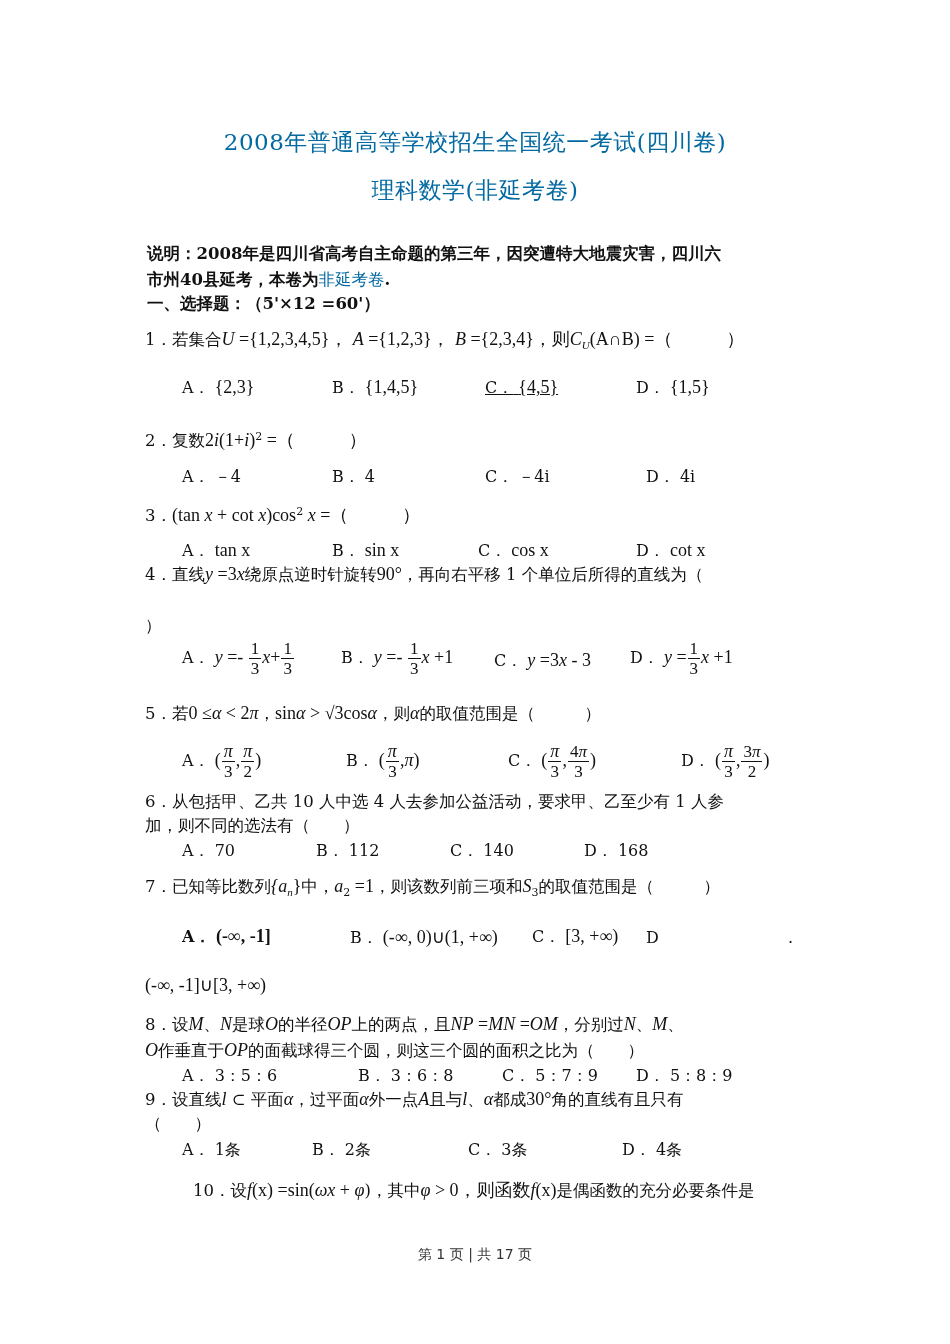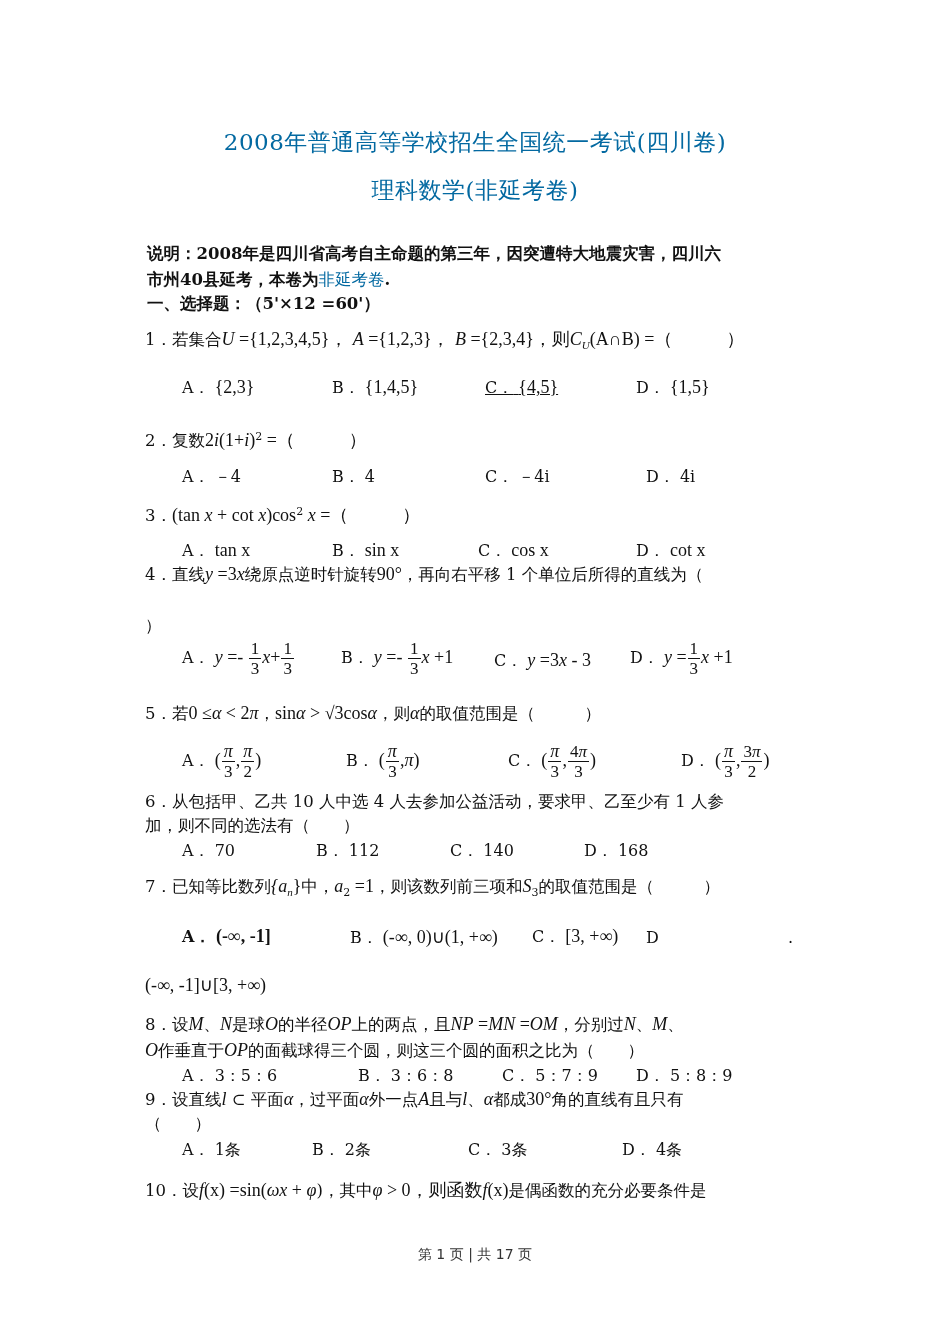--- a/index.html
+++ b/index.html
@@ -137,17 +137,17 @@
 
 <div class="abs q" style="top:1089px;">
   <span>9．</span><span>设直线</span><span class="m">l</span><span> ⊂ 平面</span><span class="m">α</span><span>，过平面</span><span class="m">α</span><span>外一点</span><span class="m">A</span><span>且与</span><span class="m">l</span><span>、</span><span class="m">α</span><span>都成</span><span class="mr">30°</span><span>角的直线有且只有</span>
 </div>
 <div class="abs q" style="top:1113px;">（　　）</div>
 <div class="abs opt" style="top:1140px;left:182px;"><span>A．</span> <span>1条</span></div>
 <div class="abs opt" style="top:1140px;left:312px;"><span>B．</span> <span>2条</span></div>
 <div class="abs opt" style="top:1140px;left:468px;"><span>C．</span> <span>3条</span></div>
 <div class="abs opt" style="top:1140px;left:622px;"><span>D．</span> <span>4条</span></div>
 
-<div class="abs q" style="top:1178px;">
+<div class="abs q" style="top:1178px;margin-left:48px;">
   <span>10．</span><span>设</span><span class="m">f</span><span class="mr">(x) =sin(</span><span class="m">ωx</span><span class="mr"> + </span><span class="m">φ</span><span>)，其中</span><span class="m">φ</span><span class="mr"> &gt; 0，则函数</span><span class="m">f</span><span class="mr">(x)</span><span>是偶函数的充分必要条件是</span>
 </div>
 
 <div class="abs footer">第 1 页 | 共 17 页</div>
 
 </body></html>

